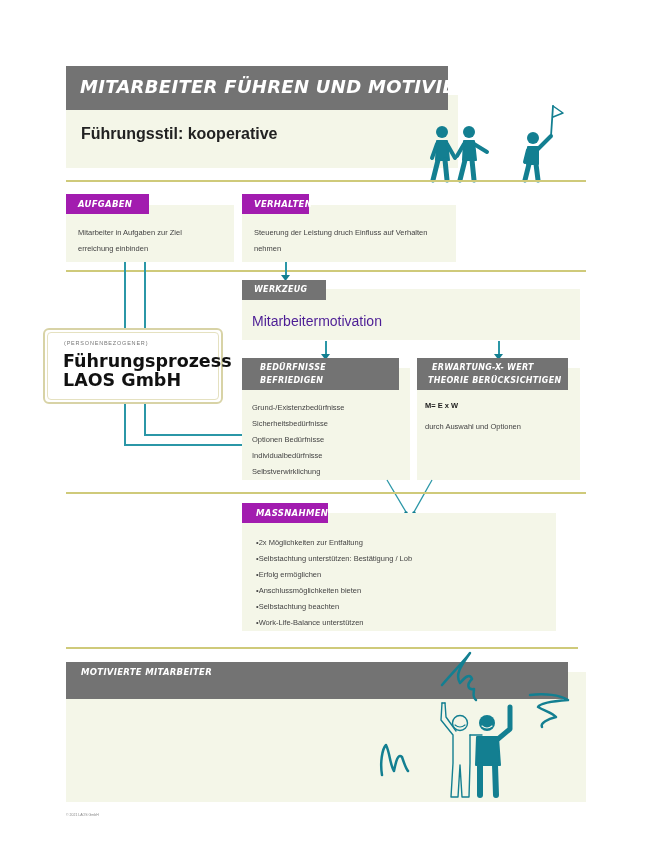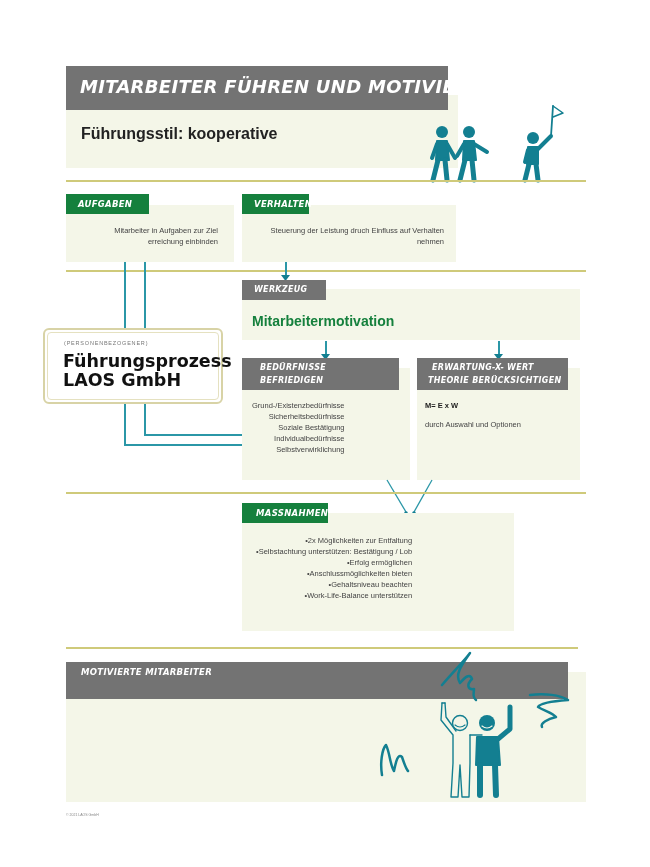--- a/index.html
+++ b/index.html
@@ -2,23 +2,23 @@
 <html><head>
 <meta charset="utf-8">
 <style>
   * { margin: 0; padding: 0; box-sizing: border-box; }
   html, body { width: 650px; height: 867px; background: #ffffff; overflow: hidden; }
   body { position: relative; font-family: "Liberation Sans", sans-serif; color: #333; }
   .abs { position: absolute; }
   .panel { position: absolute; background: #f4f6e8; }
   .hand { font-family: "DejaVu Sans", sans-serif; font-style: italic; font-weight: bold; text-transform: uppercase; color: #fff; letter-spacing: 0.3px; }
   .olive { background: #737373; }
-  .teal { background: #15803d; }
+  .teal { background: #a21caf; }
   .rule { position: absolute; height: 1.5px; background: #cfca7a; }
-  .body-text { font-size: 7.5px; line-height: 11px; color: #444; text-align: right; }
+  .body-text { font-size: 7.5px; line-height: 16px; color: #444; }
   .vline { position: absolute; width: 1.5px; background: #2b97a7; }
   .hline { position: absolute; height: 1.5px; background: #2b97a7; }
 </style>
 </head>
 <body>
 
 <div class="panel" style="left:66px; top:95px; width:392px; height:73px;"></div>
 <div class="abs olive" style="left:66px; top:66px; width:382px; height:44px;">
   <div class="hand" style="position:absolute; left:14px; top:10px; font-size:18px; white-space:nowrap;">Mitarbeiter führen und motivieren</div>
 </div>
@@ -85,40 +85,40 @@
 <div class="abs" style="left:246px; top:443px; width:4px; height:4px; border-radius:50%; background:#137f91;"></div>
 
 <div class="abs" style="left:43px; top:328px; width:180px; height:76px; border:2px solid #d8d3a6; border-radius:6px; background:#fff; padding:3px;">
   <div style="position:absolute; inset:2px; border:1px solid #e5e1c0; border-radius:4px;"></div>
   <div style="position:absolute; left:19px; top:10px; font-size:5.5px; letter-spacing:0.8px; text-transform:uppercase; color:#777;">(Personenbezogener)</div>
   <div style="position:absolute; left:18px; top:40px; font-family:'DejaVu Sans', sans-serif; font-weight:bold; font-size:17.5px; color:#111; white-space:nowrap;">LAOS GmbH</div>
   <div style="position:absolute; left:18px; top:21px; font-family:'DejaVu Sans', sans-serif; font-weight:bold; font-size:17.5px; color:#111; white-space:nowrap;">Führungsprozess</div>
 </div>
 
 <div class="panel" style="left:242px; top:289px; width:338px; height:51px;">
-  <div style="position:absolute; left:10px; top:24px; font-size:14px; font-weight:bold; color:#15803d;">Mitarbeitermotivation</div>
+  <div style="position:absolute; left:10px; top:24px; font-size:14px; font-weight:normal; color:#4c1d95;">Mitarbeitermotivation</div>
 </div>
 <div class="abs olive" style="left:242px; top:280px; width:84px; height:20px;">
   <div class="hand" style="position:absolute; left:12px; top:5px; font-size:8px;">Werkzeug</div>
 </div>
 
 <div class="vline" style="left:325px; top:341px; height:16px;"></div>
 <svg class="abs" style="left:321px; top:354px;" width="9" height="6">
     <path d="M0 0 L9 0 L4.5 6 Z" fill="#137f91"></path>
   </svg>
 <div class="vline" style="left:498px; top:341px; height:16px;"></div>
 <svg class="abs" style="left:494px; top:354px;" width="9" height="6">
     <path d="M0 0 L9 0 L4.5 6 Z" fill="#137f91"></path>
   </svg>
 
 <div class="panel" style="left:242px; top:368px; width:168px; height:112px;">
   <div class="body-text" style="position:absolute; left:10px; top:32px;">
     <div>Grund-/Existenzbedürfnisse</div>
     <div>Sicherheitsbedürfnisse</div>
-    <div>Soziale Bestätigung</div>
+    <div>Optionen Bedürfnisse</div>
     <div>Individualbedürfnisse</div>
     <div>Selbstverwirklichung</div>
   </div>
 </div>
 <div class="abs olive" style="left:242px; top:358px; width:157px; height:32px;">
   <div class="hand" style="position:absolute; left:18px; top:5px; font-size:8px;">Bedürfnisse</div>
   <div class="hand" style="position:absolute; left:18px; top:18px; font-size:8px;">befriedigen</div>
 </div>
 
 <div class="panel" style="left:417px; top:368px; width:163px; height:112px;">
@@ -132,27 +132,27 @@
 
 <svg class="abs" style="left:380px; top:478px;" width="60" height="40" viewBox="0 0 60 40">
   <path d="M7 2 L26 34" stroke="#2b97a7" stroke-width="1.3" fill="none"></path>
   <path d="M52 2 L34 34" stroke="#2b97a7" stroke-width="1.3" fill="none"></path>
   <circle cx="26" cy="35" r="1.8" fill="#137f91"></circle>
   <circle cx="34" cy="35" r="1.8" fill="#137f91"></circle>
 </svg>
 
 <div class="rule" style="left:66px; top:492px; width:520px;"></div>
 
-<div class="panel" style="left:242px; top:513px; width:272px; height:118px;">
+<div class="panel" style="left:242px; top:513px; width:314px; height:118px;">
   <div class="body-text" style="position:absolute; left:14px; top:22px;">
     <div>•2x Möglichkeiten zur Entfaltung</div>
     <div>•Selbstachtung unterstützen: Bestätigung / Lob</div>
     <div>•Erfolg ermöglichen</div>
     <div>•Anschlussmöglichkeiten bieten</div>
-    <div>•Gehaltsniveau beachten</div>
+    <div>•Selbstachtung beachten</div>
     <div>•Work-Life-Balance unterstützen</div>
   </div>
 </div>
 <div class="abs teal" style="left:242px; top:503px; width:86px; height:20px;">
   <div class="hand" style="position:absolute; left:14px; top:5px; font-size:8.5px;">Maßnahmen</div>
 </div>
 
 <div class="rule" style="left:66px; top:647px; width:512px;"></div>
 
 <div class="panel" style="left:66px; top:672px; width:520px; height:130px;"></div>

